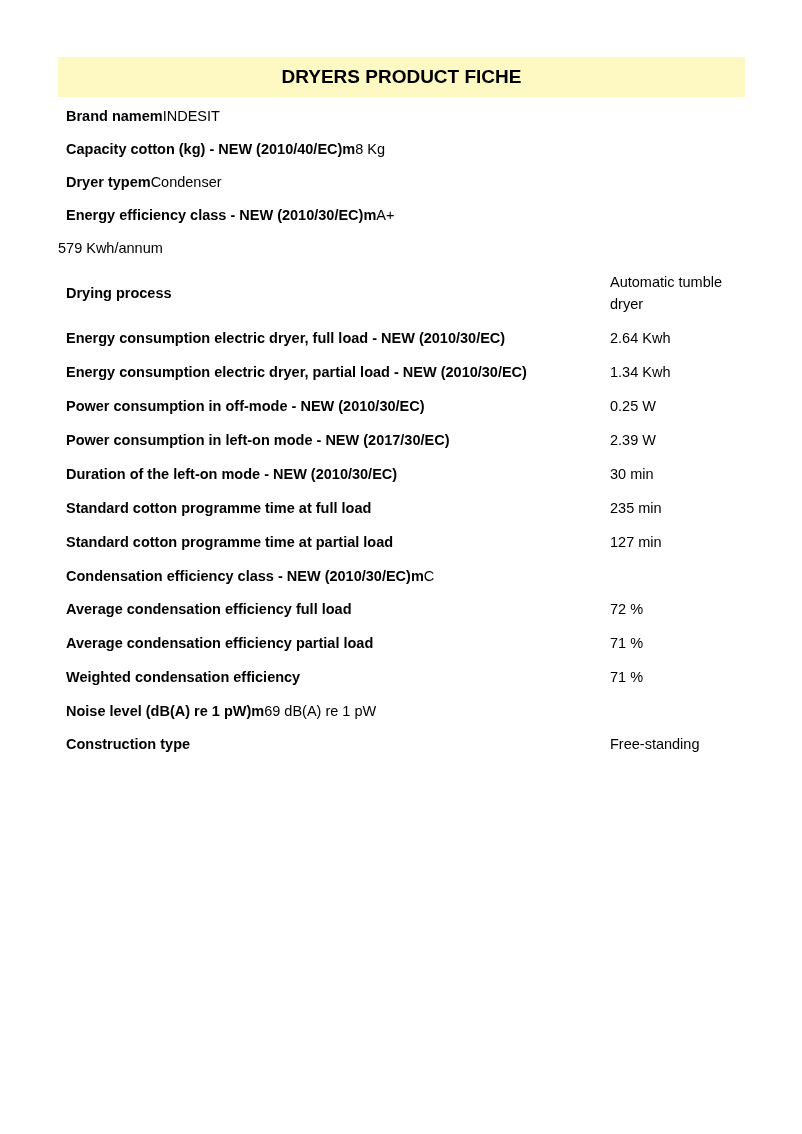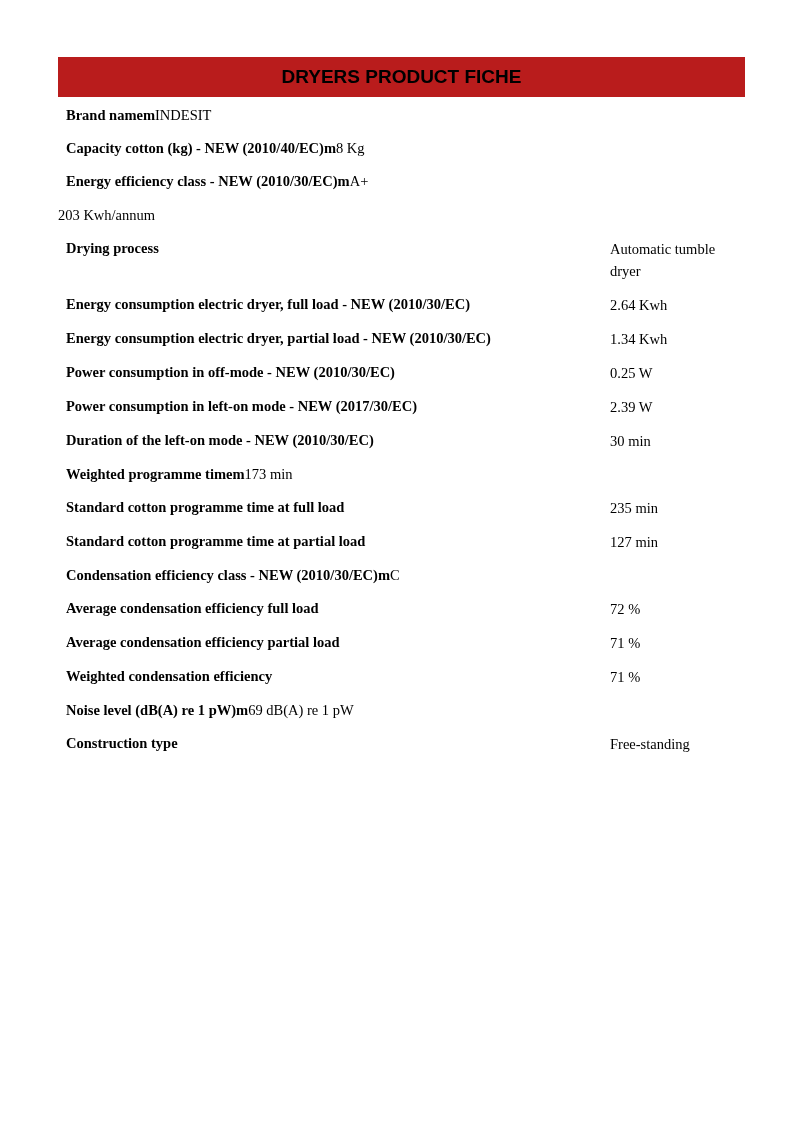--- a/index.html
+++ b/index.html
@@ -20,43 +20,42 @@
     height: 1134px;
     background: #ffffff;
     overflow: hidden;
   }
   .title-bar {
     position: absolute;
     left: 58px;
     top: 57px;
     width: 687px;
     height: 40px;
-    background: #b91c1c;
+    background: #fef9c3;
     display: flex;
     align-items: center;
     justify-content: center;
   }
   .title-bar h1 {
     margin: 0;
     font-size: 19px;
     font-weight: 700;
     color: #000000;
   }
   .rows {
     position: absolute;
     left: 58px;
     top: 99px;
     width: 687px;
   }
   .row {
     display: flex;
-    align-items: flex-start;
+    align-items: center;
     padding: 6px 0;
     min-height: 21px;
-    font-family: Liberation Serif, serif;
   }
   .label-cell {
     flex: none;
     width: 552px;
     padding-left: 8px;
     padding-right: 10px;
     font-size: 14.5px;
     line-height: 20px;
     box-sizing: border-box;
   }
@@ -84,25 +83,29 @@
   <div class="rows" id="rows">
       <div class="row">
         <div class="label-cell"><span class="lbl">Brand namem</span><span class="inline-val">INDESIT</span></div>
         <div class="value-cell"></div>
       </div>
       <div class="row">
         <div class="label-cell"><span class="lbl">Capacity cotton (kg) - NEW (2010/40/EC)m</span><span class="inline-val">8 Kg</span></div>
         <div class="value-cell"></div>
       </div>
       <div class="row">
+        <div class="label-cell"><span class="lbl">Dryer typem</span><span class="inline-val">Condenser</span></div>
+        <div class="value-cell"></div>
+      </div>
+      <div class="row">
         <div class="label-cell"><span class="lbl">Energy efficiency class - NEW (2010/30/EC)m</span><span class="inline-val">A+</span></div>
         <div class="value-cell"></div>
       </div>
       <div class="row">
-        <div class="value-cell">203 Kwh/annum</div>
+        <div class="value-cell">579 Kwh/annum</div>
       </div>
       <div class="row">
         <div class="label-cell"><span class="lbl">Drying process</span></div>
         <div class="value-cell">Automatic tumble dryer</div>
       </div>
       <div class="row">
         <div class="label-cell"><span class="lbl">Energy consumption electric dryer, full load - NEW (2010/30/EC)</span></div>
         <div class="value-cell">2.64 Kwh</div>
       </div>
       <div class="row">
@@ -113,24 +116,20 @@
         <div class="label-cell"><span class="lbl">Power consumption in off-mode - NEW (2010/30/EC)</span></div>
         <div class="value-cell">0.25 W</div>
       </div>
       <div class="row">
         <div class="label-cell"><span class="lbl">Power consumption in left-on mode - NEW (2017/30/EC)</span></div>
         <div class="value-cell">2.39 W</div>
       </div>
       <div class="row">
         <div class="label-cell"><span class="lbl">Duration of the left-on mode - NEW (2010/30/EC)</span></div>
         <div class="value-cell">30 min</div>
-      </div>
-      <div class="row">
-        <div class="label-cell"><span class="lbl">Weighted programme timem</span><span class="inline-val">173 min</span></div>
-        <div class="value-cell"></div>
       </div>
       <div class="row">
         <div class="label-cell"><span class="lbl">Standard cotton programme time at full load</span></div>
         <div class="value-cell">235 min</div>
       </div>
       <div class="row">
         <div class="label-cell"><span class="lbl">Standard cotton programme time at partial load</span></div>
         <div class="value-cell">127 min</div>
       </div>
       <div class="row">

